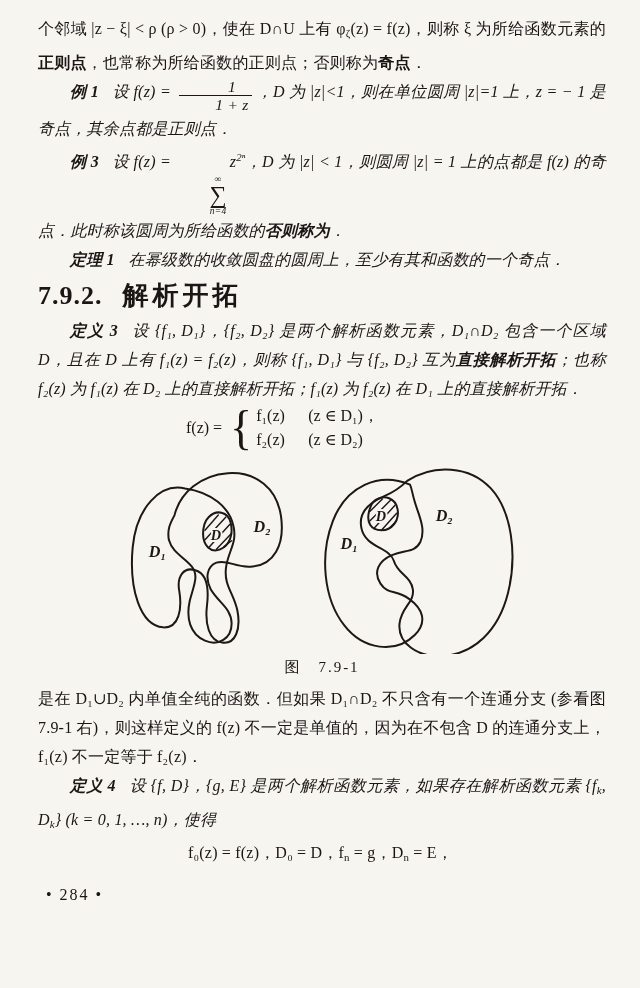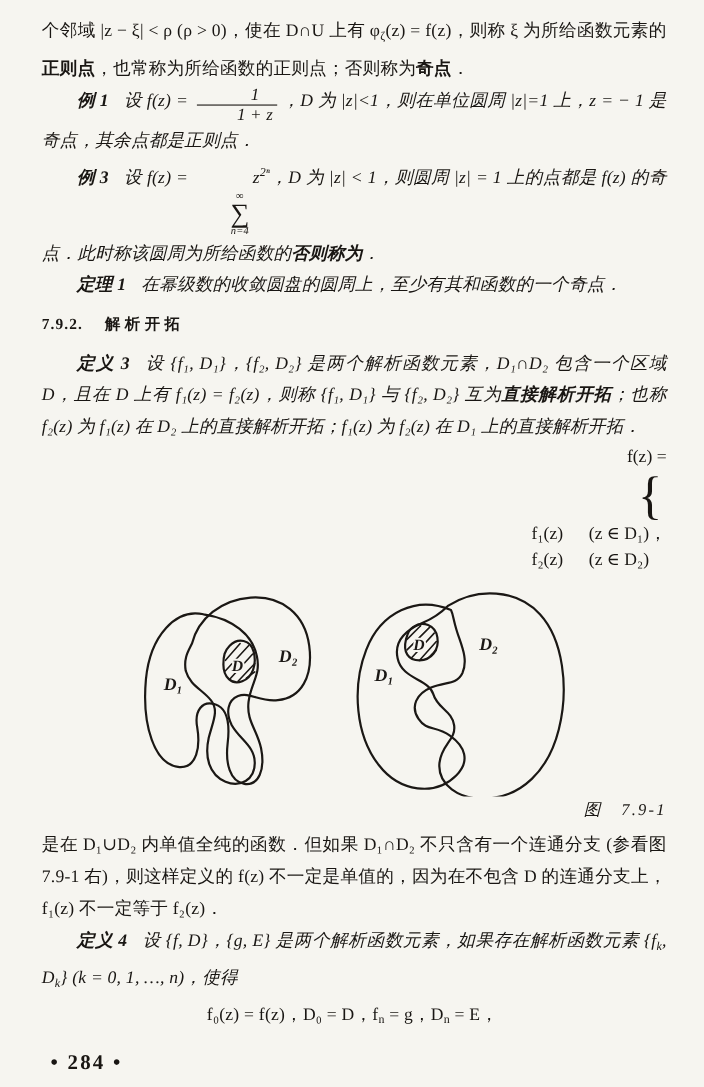--- a/index.html
+++ b/index.html
@@ -38,52 +38,52 @@
   
   .sum{
     display:inline-flex;flex-direction:column;align-items:center;
     vertical-align:-0.95em;line-height:1;margin:0 3px 0 2px;
   }
   .sum .lim{font-size:9.5px;line-height:10px;}
   .sum .op{font-size:24px;line-height:22px;}
   
   .heading{
     margin:7px 0 5px;
-    font-size:14px;line-height:30px;font-weight:bold;
+    font-size:26px;line-height:30px;font-weight:bold;
     letter-spacing:1px;
   }
   .heading .h-title{margin-left:20px;letter-spacing:4px;}
   
   .eq{
-    display:flex;align-items:flex-end;
+    display:flex;align-items:center;
     margin:1px 0 3px 148px;
-    font-size:16px;line-height:24px;flex-direction:column;
+    font-size:16px;line-height:24px;
   }
   .eq .brace{
     font-size:46px;font-weight:400;line-height:46px;
     margin:0 4px 0 8px;transform:scaleY(1.05);
   }
   .cases{display:inline-block;}
   .case-row{display:block;}
   .case-expr{display:inline-block;min-width:52px;}
   .case-cond{display:inline-block;margin-left:0;}
   
   .figure{text-align:center;margin:6px 0 0 0;}
   .figure svg{vertical-align:top;}
   .fig-caption{
-    text-align:right;font-size:15px;line-height:22px;
-    margin:2px 0 6px;letter-spacing:2px;font-style:italic;
+    text-align:center;font-size:15px;line-height:22px;
+    margin:2px 0 6px;letter-spacing:2px;
   }
   .display-eq{
     margin:0 0 0 150px;
     font-size:16px;line-height:28px;
   }
   .pageno{
     margin:14px 0 0 8px;
-    font-size:19px;font-weight:bold;letter-spacing:2px;
+    font-size:16px;font-weight:normal;letter-spacing:2px;
   }
   .diagram-label{
     font-style:italic;font-weight:bold;
     font-family:"Liberation Serif","DejaVu Serif",serif;
   }
 </style>
 </head>
 <body>
 
 <div class="page">

